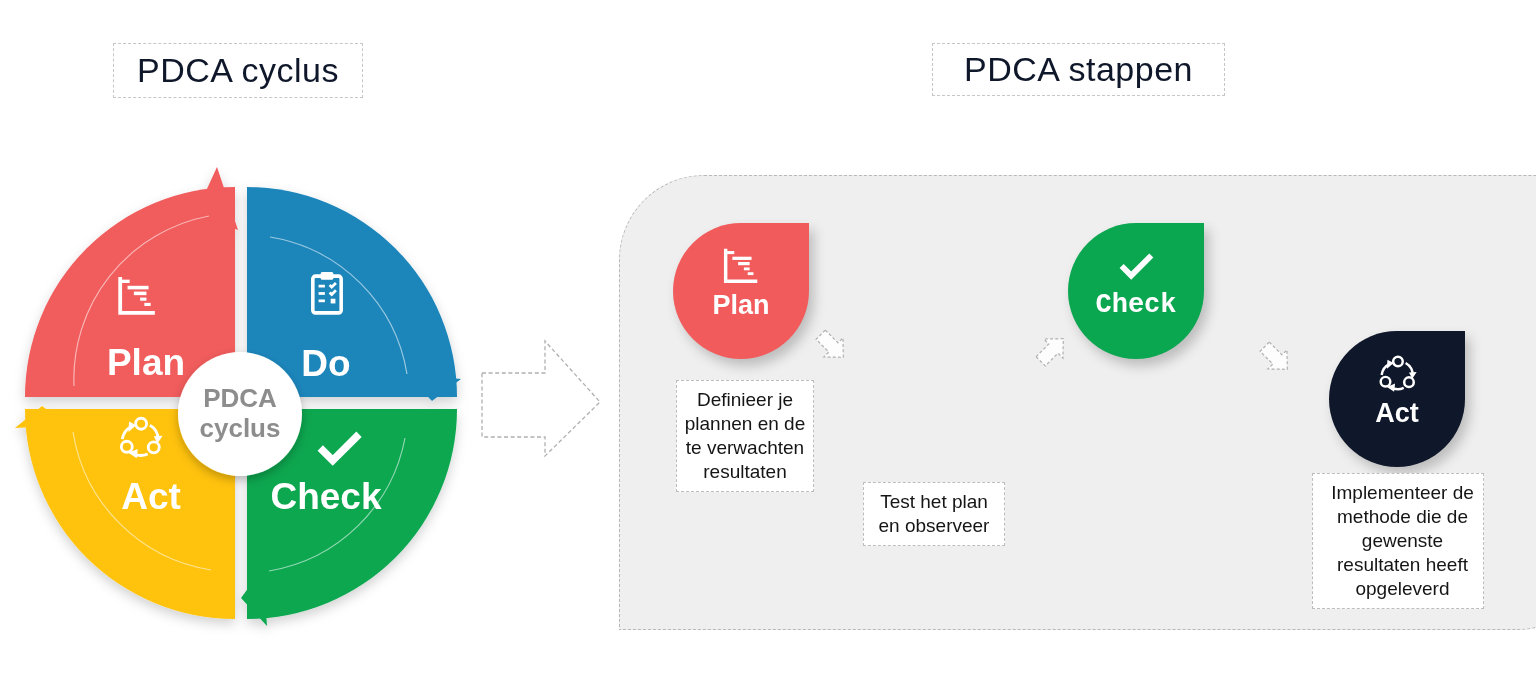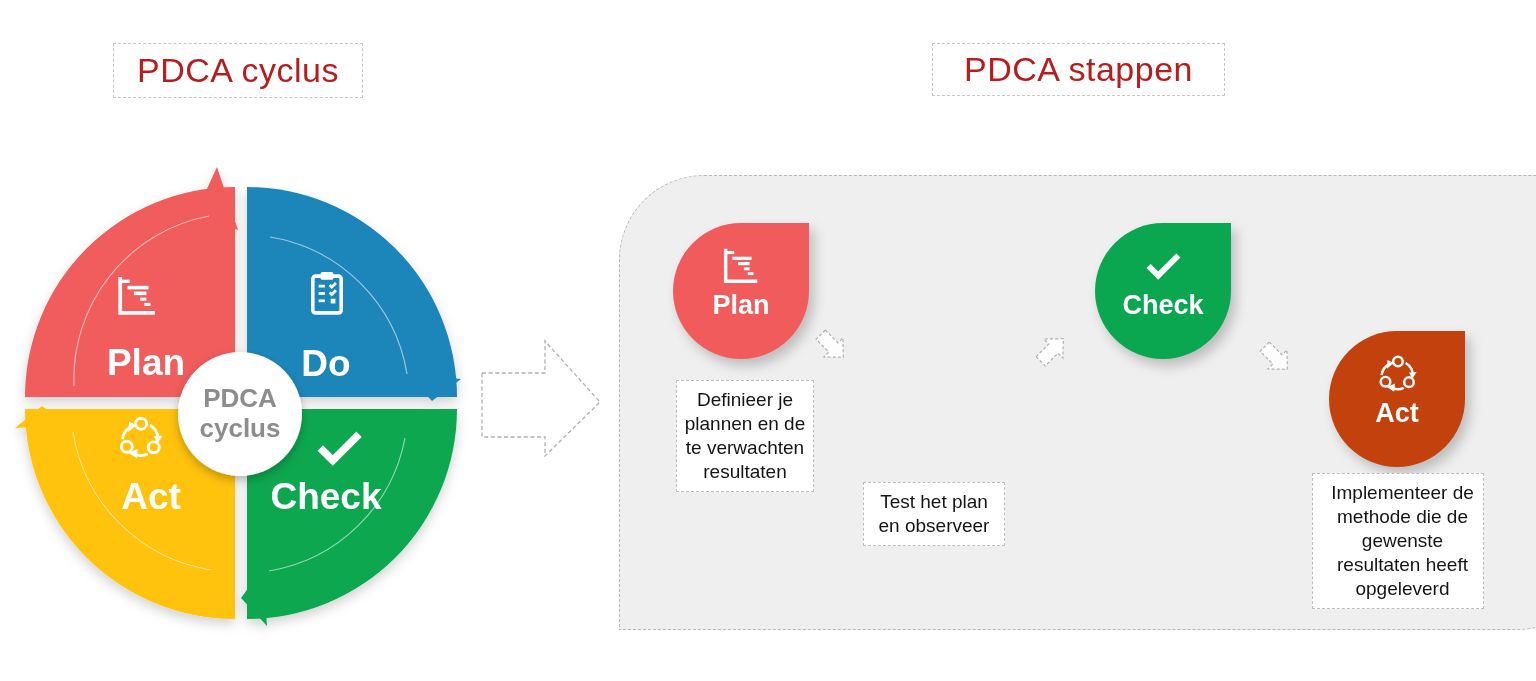--- a/index.html
+++ b/index.html
@@ -4,21 +4,21 @@
 <style>
   html,body{margin:0;padding:0;}
   body{
     width:1536px;height:681px;position:relative;overflow:hidden;
     background:#ffffff;font-family:"Liberation Sans",sans-serif;
   }
   
   .title-box{
     position:absolute;border:1.5px dashed #c6c6c6;box-sizing:border-box;
     display:flex;align-items:center;justify-content:center;
-    font-size:34px;font-weight:500;color:#b91c1c;letter-spacing:.5px;
+    font-size:34px;font-weight:500;color:#0f172a;letter-spacing:.5px;
   }
   .title-left{left:113px;top:43px;width:250px;height:55px;}
   .title-right{left:932px;top:43px;width:293px;height:53px;}
 
   
   .panel{
     position:absolute;left:619px;top:175px;width:977px;height:455px;
     border:1.5px dashed #b8b8b8;border-radius:85px 0 78px 0;
     box-sizing:border-box;
   }
@@ -27,21 +27,21 @@
   .badge{
     position:absolute;width:136px;height:136px;
     border-radius:50% 0 50% 50%;
     display:flex;flex-direction:column;align-items:center;
     box-shadow:5px 7px 12px rgba(60,60,60,.28);
   }
   .badge .b-icon{margin-top:20px;width:46px;height:46px;}
   .badge-label{color:#fff;font-weight:700;font-size:27px;margin-top:1px;}
   .b-plan{left:53px;top:47px;}
   .b-do{left:249px;top:153px;}
-  .b-check{left:475px;top:47px;}
+  .b-check{left:448px;top:47px;font-family:Liberation Mono, monospace;}
   .b-act{left:709px;top:155px;}
 
   
   .desc{
     position:absolute;background:#ffffff;border:1px dashed #bdbdbd;
     box-sizing:border-box;text-align:center;color:#151515;
     font-size:19px;line-height:1.26;padding:7px 4px;
   }
   .d-plan{left:56px;top:204px;width:138px;}
   .d-do{left:243px;top:306px;width:142px;}
@@ -114,21 +114,21 @@
         <use href="#icon-gantt"></use>
       </svg>
     <div class="badge-label">Plan</div>
   </div>
   <div class="badge b-check" style="background-color: rgb(11, 167, 80);">
     <svg class="b-icon" viewBox="-24 -24 48 48">
         <use href="#icon-check"></use>
       </svg>
     <div class="badge-label">Check</div>
   </div>
-  <div class="badge b-act" style="background-color: #c2410c;">
+  <div class="badge b-act" style="background-color: #0f172a;">
     <svg class="b-icon" viewBox="-24 -24 48 48">
         <use href="#icon-cycle"></use>
       </svg>
     <div class="badge-label">Act</div>
   </div>
 
   <div class="desc d-plan">Definieer je plannen en de te verwachten resultaten</div>
   <div class="desc d-do">Test het plan en observeer</div>
   <div class="desc d-act">Implementeer de methode die de gewenste resultaten heeft opgeleverd</div>
 </div>

